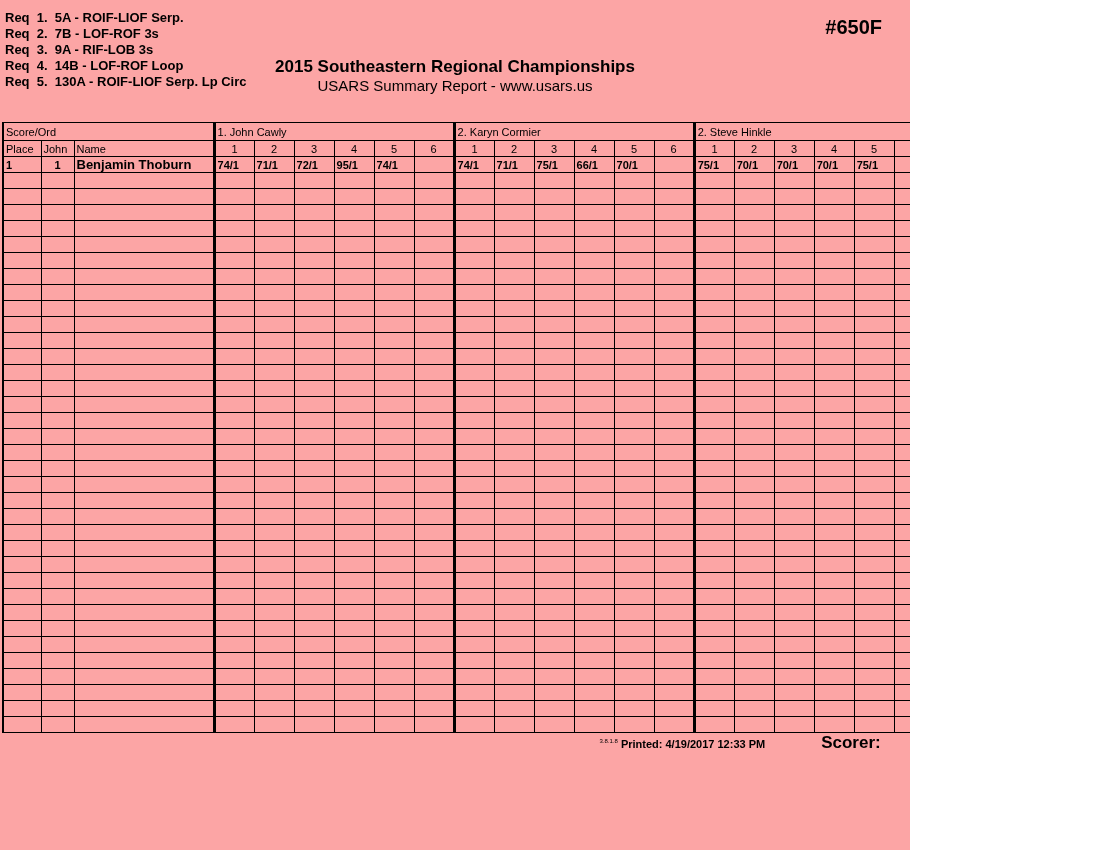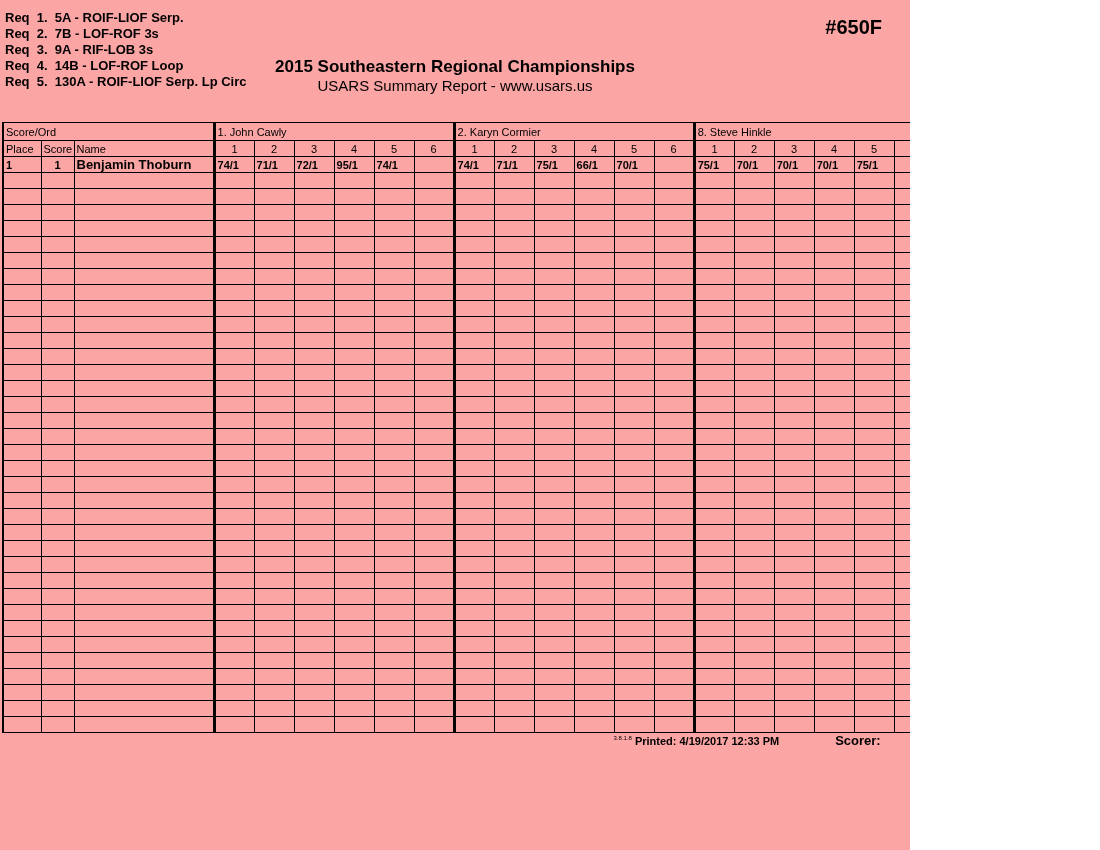--- a/index.html
+++ b/index.html
@@ -42,21 +42,21 @@
   .score-table tr.colhead-row td { height: 16px; font-size: 11px; }
   .score-table td.left { text-align: left; }
   .score-table td.center { text-align: center; }
   .score-table tr.data-row td { font-weight: bold; font-size: 11px; }
   .score-table tr.data-row td[data-name="name-cell"] { font-size: 13px; }
   .score-table tr.footer-row td { height: 15px; }
   .score-table td.noborder { border: none; }
   .footer-cell { text-align: right; }
   .footer-cell .version { font-size: 6px; vertical-align: super; margin-right: 3px; }
   .footer-cell .printed { font-size: 11px; font-weight: bold; }
-  .footer-cell .scorer  { font-size: 13px; font-weight: bold; margin-left: 56px; margin-right: 50px; }
+  .footer-cell .scorer  { font-size: 17px; font-weight: bold; margin-left: 56px; margin-right: 50px; }
 </style>
 </head>
 <body>
 
 <div class="page" data-name="summary-report-page">
   <div class="requirements" data-name="requirements-list"><div data-name="requirement-line">Req  1.  5A - ROIF-LIOF Serp.</div><div data-name="requirement-line">Req  2.  7B - LOF-ROF 3s</div><div data-name="requirement-line">Req  3.  9A - RIF-LOB 3s</div><div data-name="requirement-line">Req  4.  14B - LOF-ROF Loop</div><div data-name="requirement-line">Req  5.  130A - ROIF-LIOF Serp. Lp Circ</div></div>
 
   <div class="header-center" data-name="report-header">
     <div class="title" data-name="page-title">2015 Southeastern Regional Championships</div>
     <div class="report" data-name="report-line">USARS Summary Report - www.usars.us</div>
@@ -90,26 +90,26 @@
         <col style="width: 28px;">
         <col style="width: 30px;">
         <col style="width: 34px;">
         <col style="width: 24px;">
       </colgroup>
       <tbody>
         <tr class="judge-row">
           <td colspan="3" class="left" data-name="score-ord-label">Score/Ord</td>
           <td colspan="6" class="left bL" data-name="judge-name-1">1.  John Cawly</td>
           <td colspan="6" class="left bL" data-name="judge-name-2">2.  Karyn  Cormier</td>
-          <td colspan="6" class="left bL" data-name="judge-name-3">8.  Steve Hinkle</td>
+          <td colspan="6" class="left bL" data-name="judge-name-3">2.  Steve Hinkle</td>
           <td colspan="4" class="bL" data-name="blank-header-cell"></td>
         </tr>
         <tr class="colhead-row">
           <td class="left" data-name="col-header-place">Place</td>
-          <td class="left" data-name="col-header-cont">Score</td>
+          <td class="left" data-name="col-header-cont">John</td>
           <td class="left" data-name="col-header-name">Name</td>
           <td class="center bL" data-name="col-header-score-1">1</td>
           <td class="center" data-name="col-header-score-2">2</td>
           <td class="center" data-name="col-header-score-3">3</td>
           <td class="center" data-name="col-header-score-4">4</td>
           <td class="center" data-name="col-header-score-5">5</td>
           <td class="center" data-name="col-header-score-6">6</td>
           <td class="center bL" data-name="col-header-score-1">1</td>
           <td class="center" data-name="col-header-score-2">2</td>
           <td class="center" data-name="col-header-score-3">3</td>

